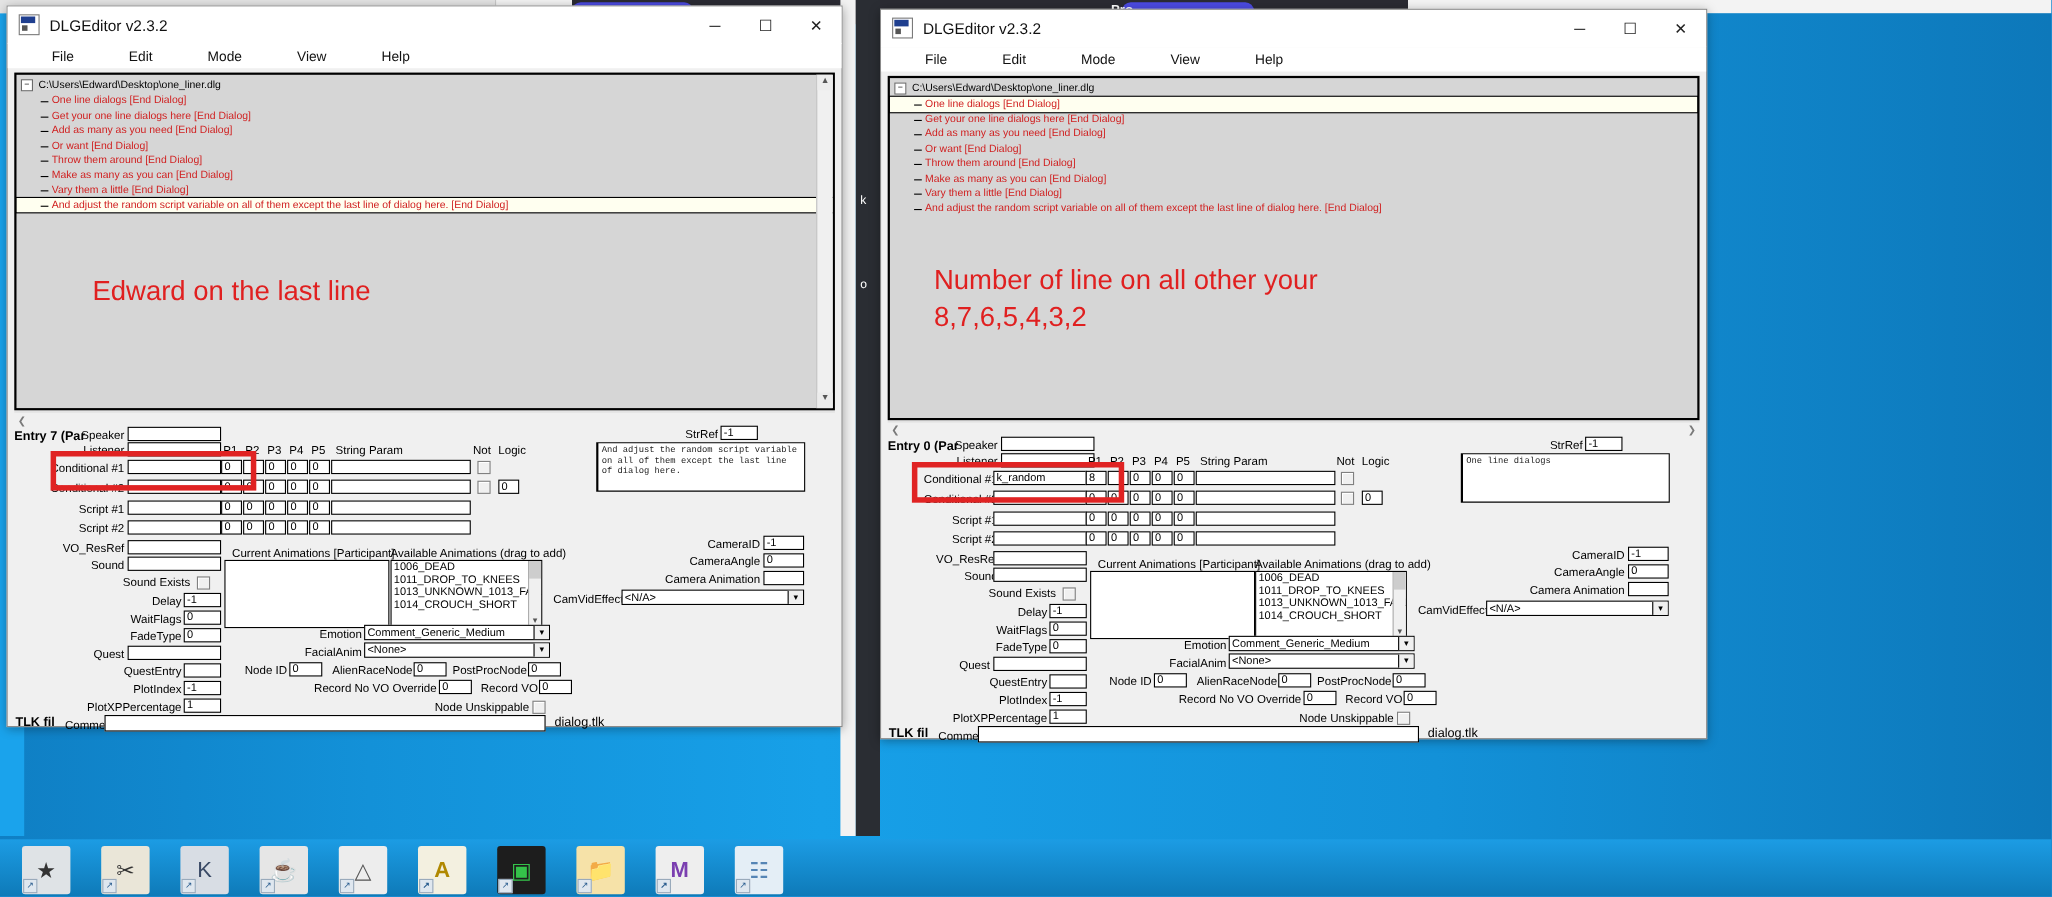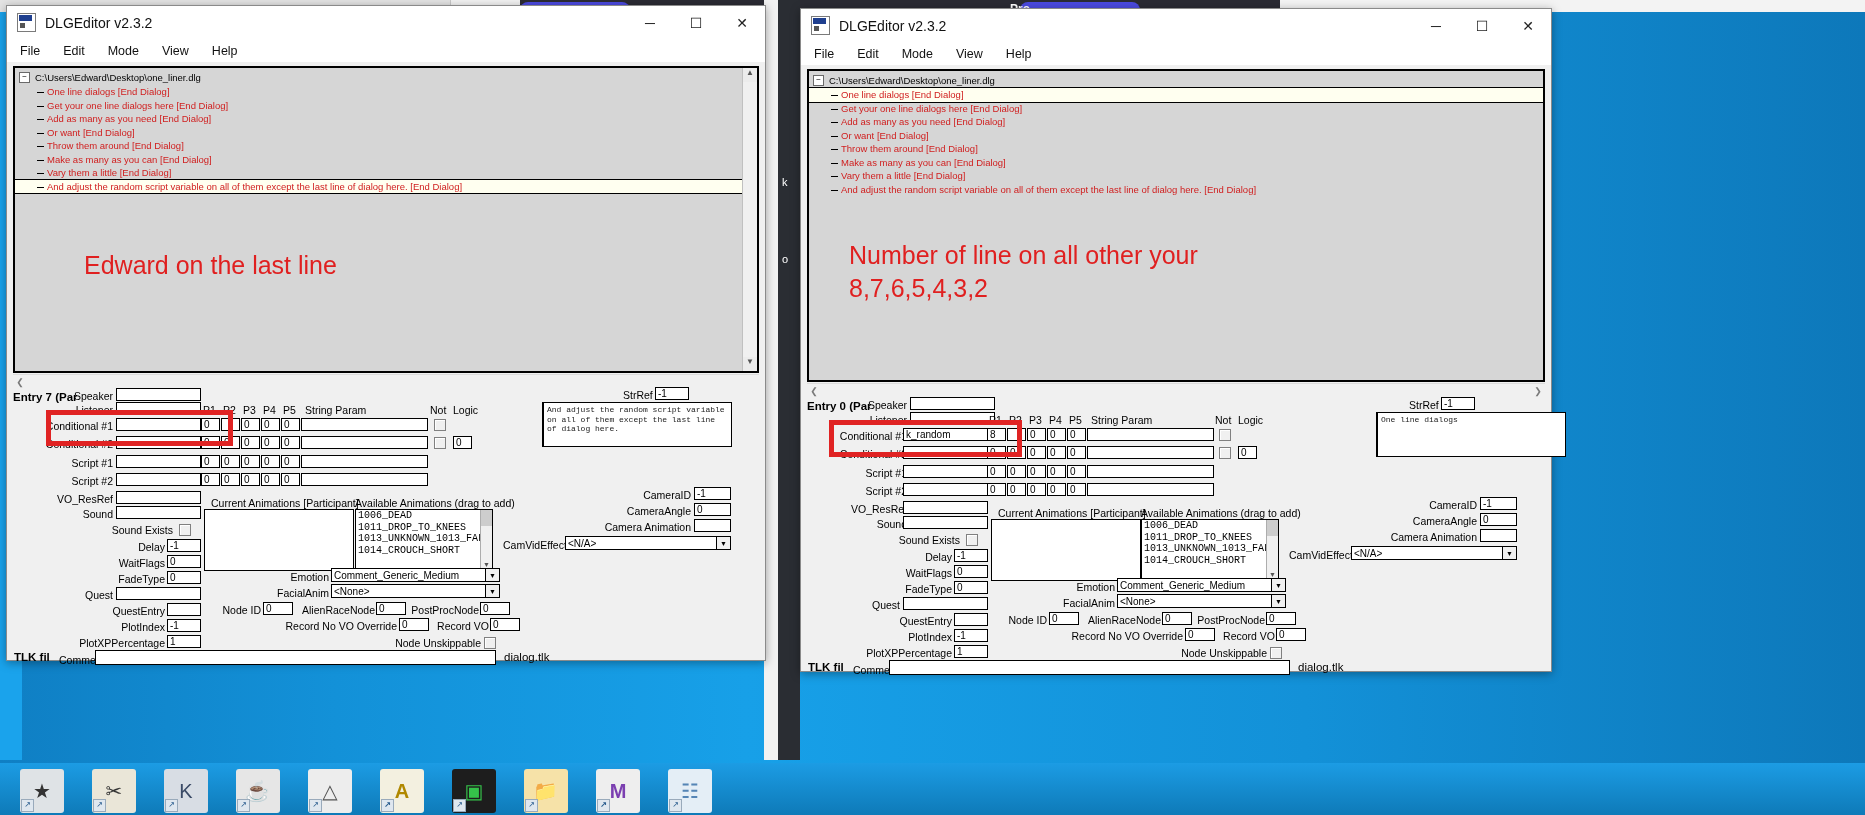--- a/index.html
+++ b/index.html
@@ -37,21 +37,21 @@
   .app-ico{width:17px;height:17px;margin-left:10px;margin-right:9px;position:relative;
     background:#fff;border:1px solid #7a7a7a;}
   .app-ico:before{content:"";position:absolute;left:1px;top:1px;width:13px;height:6px;background:#1f3f8f;}
   .app-ico:after{content:"";position:absolute;left:2px;top:9px;width:5px;height:5px;background:#555;}
   .wintitle{font-size:14px;color:#111;}
   .wbtns{margin-left:auto;display:flex;}
   .wbtn{width:46px;height:33px;display:flex;align-items:center;justify-content:center;
     font-size:14px;color:#222;}
   .menubar{height:22px;display:flex;align-items:center;background:#ffffff;
     padding-left:10px;gap:17px;font-size:12.5px;color:#111;}
-  .menubar span{padding:1px 3px;}
+  .menubar span{padding:1px 3px;margin-left:27px;}
   
   .treewrap{margin:4px 6px 0 6px;background:#d6d6d6;border:2px solid #000;position:relative;}
   .treeroot{font-size:9.5px;color:#000;padding:4px 0 2px 4px;display:flex;align-items:center;gap:5px;}
   .expander{width:9px;height:9px;border:1px solid #6a6a6a;background:#fff;font-size:8px;
     line-height:7px;text-align:center;color:#000;}
   .treerow{font-size:9.5px;color:#d02020;padding-left:32px;height:13.5px;line-height:13.5px;
     position:relative;white-space:nowrap;}
   .treerow:before{content:"";position:absolute;left:22px;top:7px;width:7px;height:1px;background:#000;}
   .treerow.sel{background:#fffff0;outline:1px solid #000;}
   .vscroll{position:absolute;right:0;top:0;width:14px;bottom:0;background:#f0f0f0;
@@ -69,21 +69,21 @@
   .lbl{position:absolute;text-align:right;white-space:nowrap;}
   .lblL{position:absolute;text-align:left;white-space:nowrap;}
   .inp{position:absolute;background:#fff;border:1px solid #000;height:13px;
     font-family:"Liberation Sans",sans-serif;font-size:10px;color:#000;
     padding:0 2px;box-sizing:border-box;line-height:12px;overflow:hidden;white-space:nowrap;}
   .chk{position:absolute;width:10px;height:10px;border:1px solid #808080;background:#f0f0f0;
     box-shadow:inset 1px 1px 0 #fff;}
   .glabel{position:absolute;white-space:nowrap;}
   .listbox{position:absolute;background:#fff;border:1px solid #000;overflow:hidden;}
   .listitem{font-size:10px;padding-left:2px;line-height:11.5px;white-space:nowrap;
-    font-family:Liberation Mono, monospace;}
+    font-family:Liberation Sans, sans-serif;}
   .lb-scroll{position:absolute;right:0;top:0;bottom:0;width:11px;background:#f0f0f0;border-left:1px solid #adadad;}
   .lb-thumb{position:absolute;left:0;top:0;width:11px;height:16px;background:#cdcdcd;}
   .lb-arrow{position:absolute;left:0;bottom:0;width:11px;height:11px;text-align:center;
     font-size:7px;line-height:11px;color:#555;}
   .combo{position:absolute;background:#fff;border:1px solid #000;height:14px;box-sizing:border-box;
     display:flex;align-items:center;}
   .combo .ctext{flex:1;font-size:10px;padding-left:2px;white-space:nowrap;overflow:hidden;}
   .combo .carrow{width:13px;height:100%;border-left:1px solid #000;background:#f0f0f0;
     display:flex;align-items:center;justify-content:center;font-size:7px;color:#000;}
   .memo{position:absolute;background:#fff;border:1px solid #000;border-left:2px solid #000;
@@ -461,21 +461,21 @@
     <div class="inp" style="left:153px;top:231px;width:34px;"></div>
 
     <div class="lbl" style="left:93px;top:249px;width:58px;">PlotIndex</div>
     <div class="inp" style="left:153px;top:247px;width:34px;">-1</div>
 
     <div class="lbl" style="left:55px;top:265px;width:96px;">PlotXPPercentage</div>
     <div class="inp" style="left:153px;top:263px;width:34px;">1</div>
 
     <div class="lblL" style="left:608px;top:17px;">StrRef</div>
     <div class="inp" style="left:640px;top:15px;width:34px;">-1</div>
-    <div class="memo" style="left:527px;top:30px;width:190px;height:45px;margin-left:48px;">One line dialogs</div>
+    <div class="memo" style="left:527px;top:30px;width:190px;height:45px;">One line dialogs</div>
 
     <div class="glabel" style="left:197px;top:125px;">Current Animations [Participant]</div>
     <div class="listbox" style="left:190px;top:137px;width:148px;height:60px;"></div>
 
     <div class="glabel" style="left:340px;top:125px;">Available Animations (drag to add)</div>
     <div class="listbox" style="left:340px;top:137px;width:136px;height:60px;">
       <div class="listitem">1006_DEAD</div>
       <div class="listitem">1011_DROP_TO_KNEES</div>
       <div class="listitem">1013_UNKNOWN_1013_FALL</div>
       <div class="listitem">1014_CROUCH_SHORT</div>

